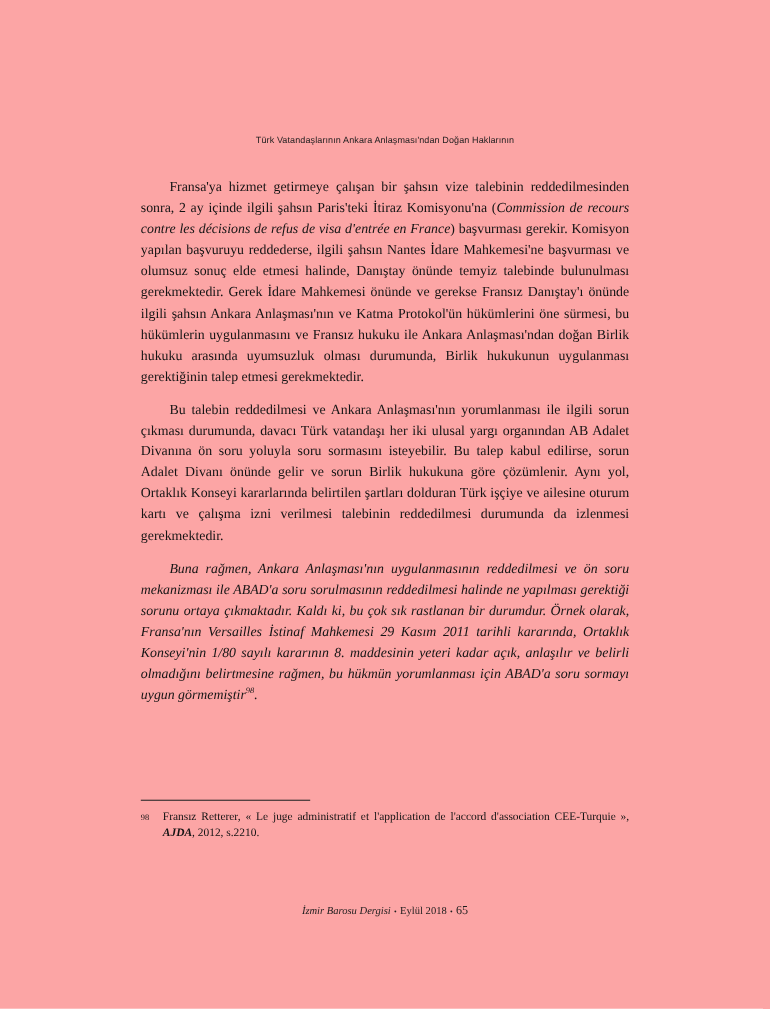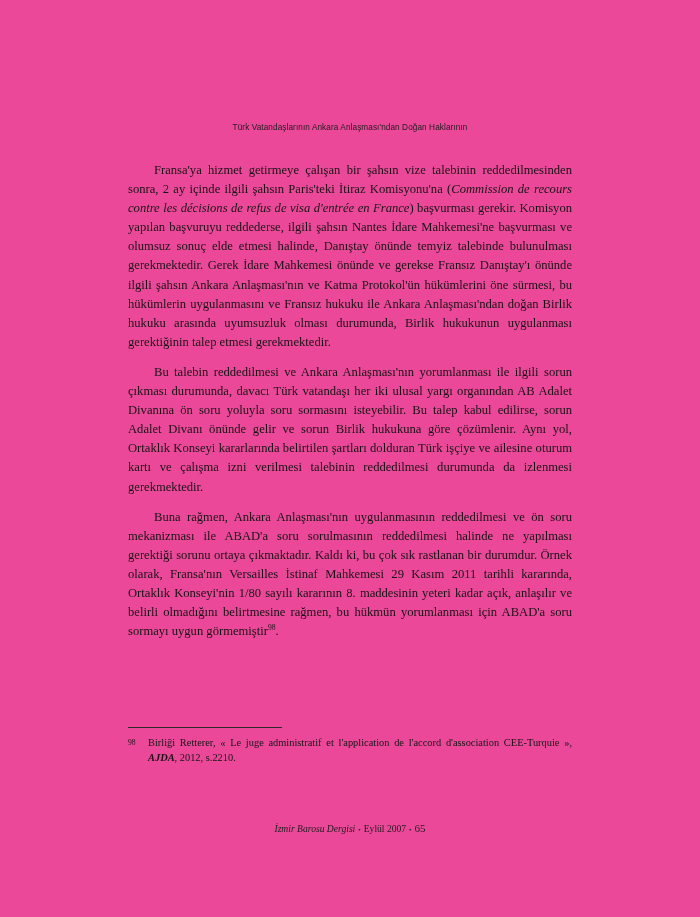--- a/index.html
+++ b/index.html
@@ -11,21 +11,21 @@
     width: 700px;
     height: 917px;
     font-family: "Liberation Serif", serif;
     color: #1a1a1a;
     overflow: hidden;
   }
   .page {
     position: relative;
     width: 700px;
     height: 917px;
-    background: #ec4899;
+    background: #fca5a5;
   }
   .content {
     position: absolute;
     left: 128px;
     top: 120px;
     width: 444px;
   }
   .runhead {
     text-align: center;
     font-family: "Liberation Sans", sans-serif;
@@ -43,20 +43,21 @@
     text-align: justify;
     text-justify: inter-word;
     font-size: 12.6px;
     line-height: 19.1px;
     text-indent: 26px;
     hyphens: manual;
     color: #141414;
   }
   p.body:last-of-type {
     margin-bottom: 4px;
+    font-style: italic;
   }
   .ital {
     font-style: italic;
   }
   .footnote-area {
     position: absolute;
     left: 128px;
     top: 727px;
     width: 444px;
   }
@@ -131,21 +132,21 @@
     <p class="body"><span>Bu talebin reddedilmesi ve Ankara Anlaşması'nın yorumlanması ile ilgili sorun çıkması durumunda, davacı Türk vatandaşı her iki ulusal yargı organından AB Adalet Divanına ön soru yoluyla soru sormasını isteyebilir. Bu talep kabul edilirse, sorun Adalet Divanı önünde gelir ve sorun Birlik hukukuna göre çözümlenir. Aynı yol, Ortaklık Konseyi kararlarında belirtilen şartları dolduran Türk işçiye ve ailesine oturum kartı ve çalışma izni verilmesi talebinin reddedilmesi durumunda da izlenmesi gerekmektedir.</span></p>
 
     <p class="body"><span>Buna rağmen, Ankara Anlaşması'nın uygulanmasının reddedilmesi ve ön soru mekanizması ile ABAD'a soru sorulmasının reddedilmesi halinde ne yapılması gerektiği sorunu ortaya çıkmaktadır. Kaldı ki, bu çok sık rastlanan bir durumdur. Örnek olarak, Fransa'nın Versailles İstinaf Mahkemesi 29 Kasım 2011 tarihli kararında, Ortaklık Konseyi'nin 1/80 sayılı kararının 8. maddesinin yeteri kadar açık, anlaşılır ve belirli olmadığını belirtmesine rağmen, bu hükmün yorumlanması için ABAD'a soru sormayı uygun görmemiştir</span><sup>98</sup><span>.</span></p>
 
   </div>
 
   <div class="footnote-area">
     <div class="fn-rule"></div>
     <div class="fn">
       <div class="fn-num">98</div>
-      <div class="fn-text"><span>Birliği Retterer, « Le juge administratif et l'application de l'accord d'association CEE-Turquie », </span><span class="bold">AJDA</span><span>, 2012, s.2210.</span></div>
+      <div class="fn-text"><span>Fransız Retterer, « Le juge administratif et l'application de l'accord d'association CEE-Turquie », </span><span class="bold">AJDA</span><span>, 2012, s.2210.</span></div>
     </div>
   </div>
 
   <div class="folio">
-    <span class="jname">İzmir Barosu Dergisi</span><span class="dot">•</span><span>Eylül 2007</span><span class="dot">•</span><span class="pagenum">65</span>
+    <span class="jname">İzmir Barosu Dergisi</span><span class="dot">•</span><span>Eylül 2018</span><span class="dot">•</span><span class="pagenum">65</span>
   </div>
 
 </div>
 
 </body></html>

